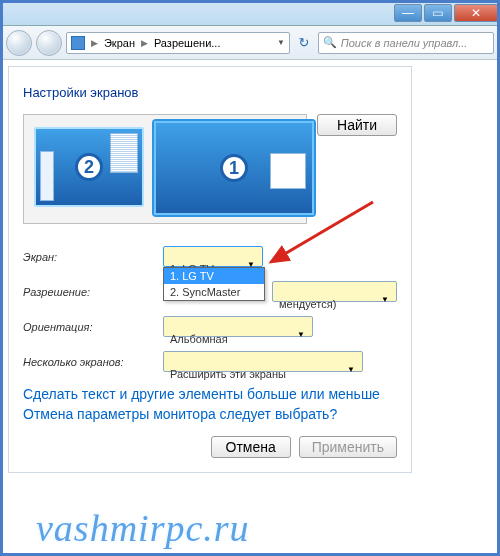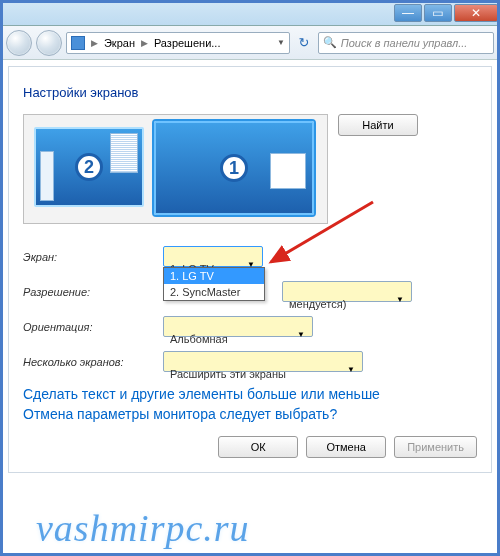--- a/index.html
+++ b/index.html
@@ -17,27 +17,27 @@
   .navcircle { width:26px; height:26px; border-radius:50%; background:radial-gradient(circle at 35% 30%, #fff, #d6e2ec 45%, #b6c8d8); border:1px solid #9fb2c4; box-shadow:inset 0 0 2px #fff; }
   .addrbar { flex:1; height:22px; background:#fff; border:1px solid #99adbf; border-radius:2px; display:flex; align-items:center; font-size:11px; padding:0 4px; gap:6px; }
   .addricon { width:14px; height:14px; background:#4a90d9; border:1px solid #2a6db8; }
   .addrsep { color:#777; font-size:9px; }
   .addrdrop { margin-left:auto; color:#555; font-size:8px; }
   .refresh { width:20px; height:20px; display:flex; align-items:center; justify-content:center; color:#2a6db8; font-size:13px; }
   .searchbox { width:176px; height:22px; background:#fff; border:1px solid #99adbf; border-radius:2px; display:flex; align-items:center; font-size:11px; color:#888; font-style:italic; padding:0 4px; }
   .searchbox .mag { color:#2a6db8; margin-right:4px; font-style:normal; }
 
   
-  .panel { position:absolute; left:8px; top:66px; width:484px; border:1px solid #cfd9e3; background:#fff; padding:18px 14px 14px 14px; }
+  .panel { position:absolute; left:8px; top:66px; width:404px; border:1px solid #cfd9e3; background:#fff; padding:18px 14px 14px 14px; }
   .panel h1 { font-size:13px; color:#003399; font-weight:normal; margin-bottom:14px; }
 
   .dispwrap { display:flex; gap:10px; margin-bottom:22px; }
   .dispbox { width:305px; height:110px; border:1px solid #bfbfbf; background:#f3f3f3; position:relative; }
   .btncol { display:flex; flex-direction:column; gap:8px; }
-  .wbtn { height:22px; padding:0 12px; min-width:80px; font-size:11px; background:linear-gradient(#fefefe,#e7e7e7); border:1px solid #9a9a9a; border-radius:3px; cursor:pointer; }
+  .wbtn { height:22px; padding:0 12px; min-width:80px; font-size:14px; background:linear-gradient(#fefefe,#e7e7e7); border:1px solid #9a9a9a; border-radius:3px; cursor:pointer; }
 
   .monitor { position:absolute; background:linear-gradient(#3fa0e8,#1d60ad); border:2px solid #aee0ff; border-radius:2px; display:flex; align-items:center; justify-content:center; }
   .monitor.sel { border-color:#6fc3ff; box-shadow:0 0 0 2px #2c95e6; }
   .monitor .num { width:28px; height:28px; border-radius:50%; background:#fff; color:#1d60ad; font-weight:bold; font-size:18px; display:flex; align-items:center; justify-content:center; border:3px solid #1d60ad; }
   .monitor .side { position:absolute; background:repeating-linear-gradient(#fff,#fff 1px,#bcd6ef 1px,#bcd6ef 2px); border:1px solid #8fb9df; }
 
   .formrow { display:flex; align-items:center; margin-bottom:14px; font-size:11px; color:#333; position:relative; }
   .formrow .lbl { width:140px;font-style:italic; }
   .combo { display:flex; align-items:flex-start; height:21px; background:#fef9c3; border:1px solid #8faac4; border-radius:2px; padding:16px 4px 0 6px; font-size:11px; position:relative; }
   .combo .arrow { margin-left:auto; width:15px; height:100%; display:flex; align-items:center; justify-content:center; color:#000; font-size:8px; border-left:1px solid transparent; }
@@ -154,20 +154,19 @@
       <span>Расширить эти экраны</span>
       <span class="arrow">▼</span>
     </div>
   </div>
 
 
   <div class="linkrow">Сделать текст и другие элементы больше или меньше</div>
   <div class="linkrow">Отмена параметры монитора следует выбрать?</div>
 
   <div class="btnrow">
-    <button class="wbtn">ОК</button>
     <button class="wbtn">Отмена</button>
     <button class="wbtn disabled">Применить</button>
   </div>
 </div>
 
 <div class="watermark">vashmirpc.ru</div>
 <div class="outer-border"></div>
 
 </body></html>

